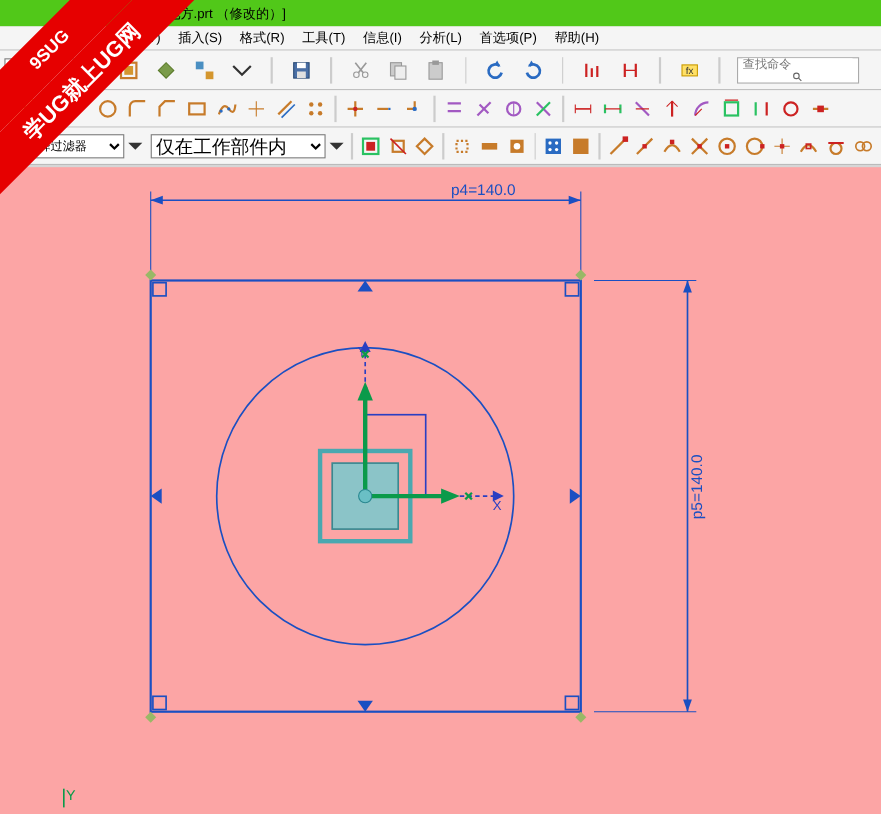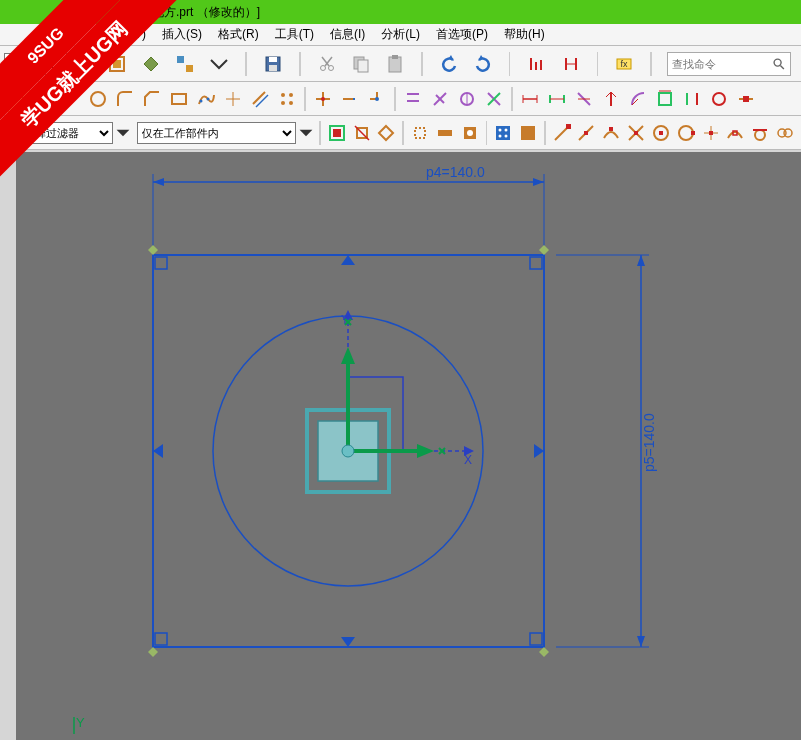--- a/index.html
+++ b/index.html
@@ -4,27 +4,27 @@
 <style>
 * { margin: 0; padding: 0; box-sizing: border-box; font-family: "Microsoft YaHei", sans-serif; }
 body { width: 801px; height: 740px; background: #d6d6d6; overflow: hidden; position: relative; }
 .titlebar { height: 24px; background: #51c819; display: flex; align-items: center; padding-left: 140px; font-size: 12px; color: #000; }
 .menubar { height: 22px; background: #f5f5f5; border-bottom: 1px solid #bbb; display: flex; align-items: center; padding-left: 100px; font-size: 12px; gap: 4px; }
 .menubar span { padding: 2px 6px; cursor: pointer; }
 .toolbar { height: 36px; background: #f5f5f5; border-bottom: 1px solid #bbb; display: flex; align-items: center; padding: 0 4px; gap: 12px; }
 .toolbar2 { height: 34px; background: #f5f5f5; border-bottom: 1px solid #bbb; display: flex; align-items: center; padding: 0 4px; gap: 1px; }
 .sketch-select { width: 90px; height: 22px; font-size: 11px; border: 1px solid #7a7a7a; background: #fff; }
 .filter-select { width: 115px; height: 22px; font-size: 11px; border: 1px solid #7a7a7a; background: #fff; margin-left: 4px; }
-.filter-select2 { width: 175px; height: 22px; font-size: 11px; border: 1px solid #7a7a7a; background: #fff; margin-left: 4px; }
+.filter-select2 { width: 175px; height: 22px; font-size: 17px; border: 1px solid #7a7a7a; background: #fff; margin-left: 4px; }
 .tbtn { width: 26px; height: 26px; display: inline-flex; align-items: center; justify-content: center; cursor: pointer; border: 1px solid transparent; }
 .tbtn svg { width: 20px; height: 20px; }
 .sep { width: 2px; height: 24px; background: #ccc; margin: 0 3px; }
-.search-box { display: flex; align-items: center; border: 1px solid #aaa; background: #fff; height: 24px; padding: 0 4px; margin-left: auto; margin-right: 6px; width: 130px; }
+.search-box { display: flex; align-items: center; border: 1px solid #aaa; background: #fff; height: 24px; padding: 0 4px; margin-left: auto; margin-right: 16px; width: 130px; flex-direction: column; }
 .search-box input { border: none; outline: none; font-size: 11px; width: 100px; color: #888; }
-.canvas { position: absolute; left: 0; top: 152px; right: 0; bottom: 0; background: #737373; margin-left: 16px; }
+.canvas { position: absolute; left: 0; top: 152px; right: 0; bottom: 0; background: #fca5a5; }
 .watermark { position: absolute; left: -40px; top: -40px; width: 200px; height: 200px; transform: rotate(-45deg); z-index: 100; pointer-events: none; }
 .watermark .band { position: absolute; width: 300px; height: 40px; background: #e60000; color: #fff; font-weight: bold; font-size: 16px; display: flex; align-items: center; justify-content: center; }
 .watermark .band1 { top: 60px; left: -50px; }
 .watermark .band2 { top: 100px; left: -50px; font-size: 20px; }
 .sk-dim-text { fill: #1a4fc2; font-size: 14px; font-family: Arial; }
 </style>
 </head>
 <body>
 
 <div class="watermark">

